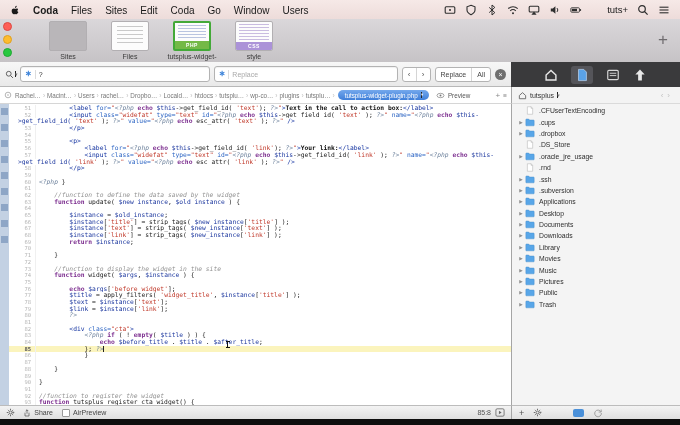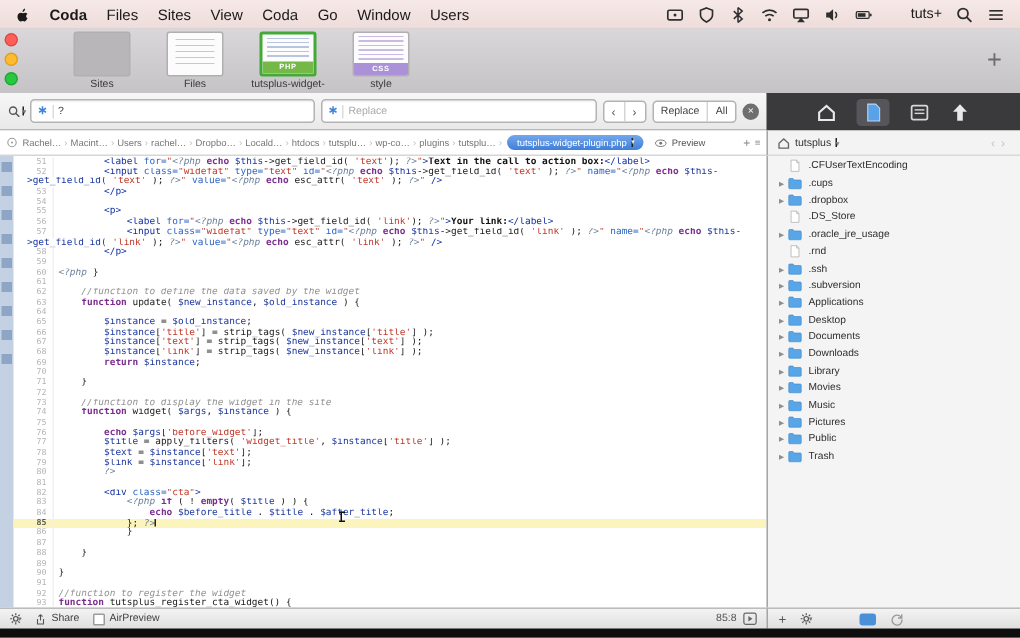--- a/index.html
+++ b/index.html
@@ -146,21 +146,21 @@
   <div class="menubar">
     <div id="menuleft">
       <span class="icon apple">
         <svg viewBox="0 0 12 12">
             <path fill="#1a1a1a" d="M6.1 3.6c.5-.1 1.2-.6 1.6-1.3.3-.5.4-1 .3-1.5-.5.1-1.2.5-1.6 1.1-.3.5-.5 1.1-.3 1.7zM8.9 6.9c0-1.2 1-1.8 1-1.8s-.6-.9-1.7-.9c-.8 0-1.4.4-1.8.4-.4 0-1-.4-1.7-.4C3.4 4.2 2 5.2 2 7.1c0 1.9 1.4 4 2.5 4 .5 0 .9-.4 1.6-.4.7 0 1 .4 1.6.4 1 0 2.1-1.9 2.3-2.7-.9-.3-1.1-1-1.1-1.5z"></path>
           </svg>
       </span>
     <span class="mitem bold">Coda</span>
         <span class="mitem">Files</span>
         <span class="mitem">Sites</span>
-        <span class="mitem">View</span>
+        <span class="mitem">Edit</span>
         <span class="mitem">Coda</span>
         <span class="mitem">Go</span>
         <span class="mitem">Window</span>
         <span class="mitem">Users</span>
       </div>
     <div id="menuright">
         <span class="icon mi">
           <svg viewBox="0 0 12 12">
             <rect x="1.2" y="2.8" width="9.6" height="6.4" rx="1" fill="none" stroke="#2e2e2e" stroke-width="1.1"></rect>
             <circle cx="6" cy="6" r="1" fill="#2e2e2e"></circle>

